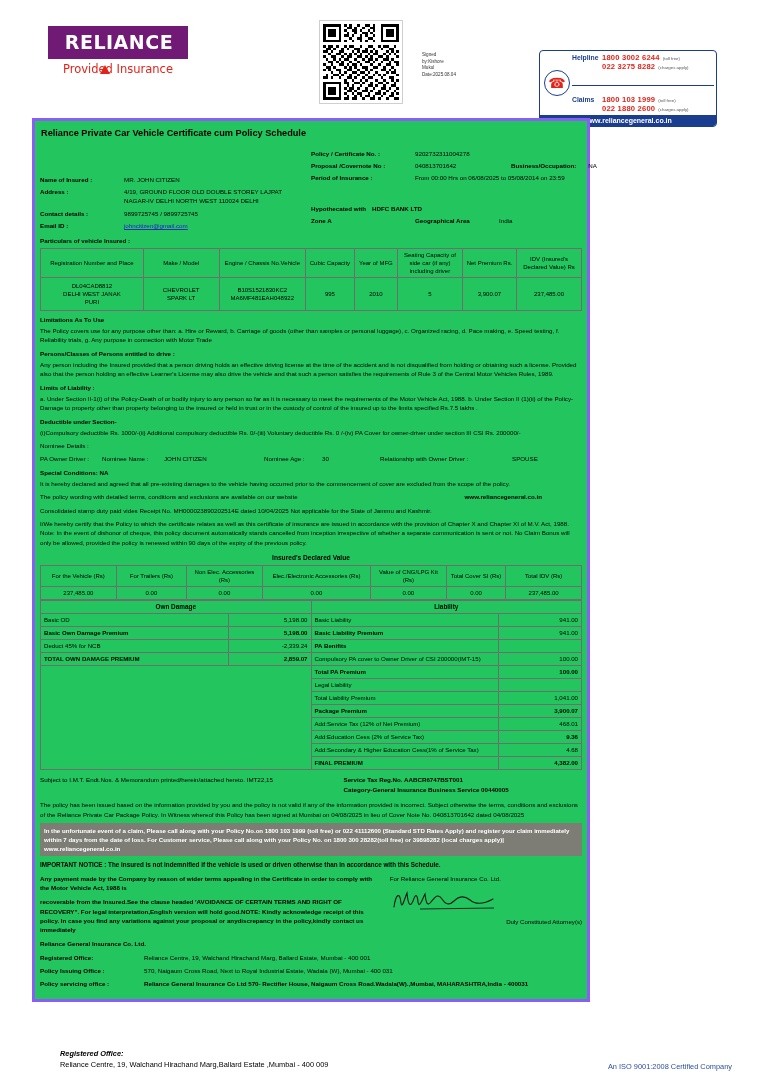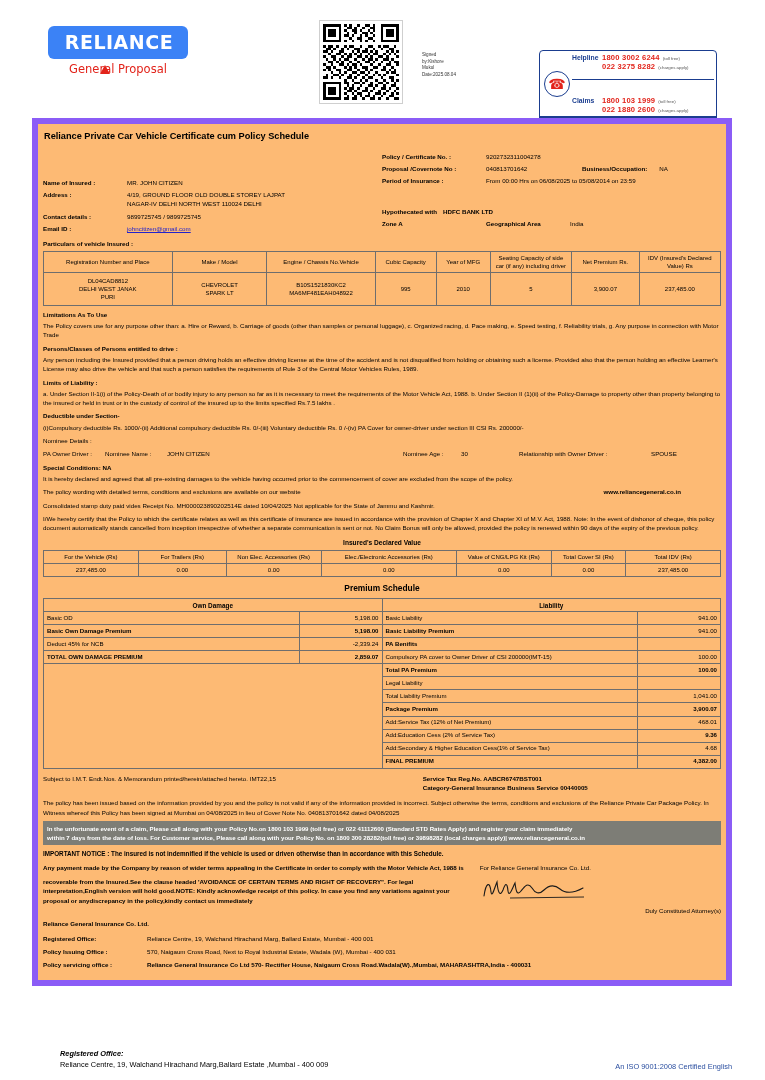--- a/index.html
+++ b/index.html
@@ -21,24 +21,23 @@
     position: relative;
     height: 92px;
   }
   .logo-wrap {
     position: absolute;
     left: 48px;
     top: 26px;
     width: 140px;
   }
   .logo-box {
-    background: #3b82f6;
+    background: #701a75;
     padding: 5px 8px 6px 10px;
     text-align: center;
-    border-radius: 6px;
   }
   .logo-text {
     color: #ffffff;
     font-size: 19px;
     font-weight: bold;
     letter-spacing: 0.5px;
     font-family: "DejaVu Sans", sans-serif;
     position: relative;
     display: inline-block;
   }
@@ -98,38 +97,38 @@
     display:flex; align-items:center; justify-content:center;
   }
   .cc-circle {
     width: 24px; height: 24px; border-radius: 50%;
     border: 1px solid #1a3d8f;
     display:flex; align-items:center; justify-content:center;
     color:#e2231a; font-size: 14px; line-height: 1;
   }
   .cc-rows { flex: 1; }
   .cc-row { display: flex; align-items: baseline; }
-  .cc-row.sep { border-top: 1px solid #1a3d8f; margin-top: 8px; padding-top: 16px; }
+  .cc-row.sep { border-top: 1px solid #1a3d8f; margin-top: 14px; padding-top: 9px; }
   .cc-lbl { width: 30px; color:#1a3d8f; font-weight: bold; font-size: 6.8px; }
   .cc-num { color:#e2231a; font-weight: bold; font-size: 7.6px; letter-spacing: .2px; }
   .cc-note { color:#555; font-size: 4.4px; margin-left: 3px; }
   .cc-web {
     background:#1a3d8f; color:#fff; text-align:center;
     font-weight:bold; font-size: 7px; padding: 2px 0; margin-top: 2px;
   }
 
   
   .doc {
     position: absolute;
     left: 32px;
     top: 118px;
-    width: 700px;
-    border: 6px solid #8b5cf6;
+    width: 558px;
+    border: 3px solid #8b5cf6;
     box-sizing: border-box;
-    background: #fdba74;
+    background: #22c55e;
     font-size: 6.2px;
     line-height: 1.5;
   }
   .doc-inner { padding: 4px 5px 6px 5px; }
 
   .title {
     font-size: 9.2px;
     font-weight: bold;
     margin: 2px 0 8px 1px;
   }
@@ -236,21 +235,21 @@
 </head>
 <body>
 
 <div class="header">
 
   <div class="logo-wrap">
     <div class="logo-box">
       <span class="logo-text">RELIANCE</span>
       <span class="logo-tri"></span>
     </div>
-    <div class="logo-sub">General Proposal</div>
+    <div class="logo-sub">Provided Insurance</div>
   </div>
 
   <div class="qr-box">
     <svg width="76" height="76" viewBox="0 0 29 29" shape-rendering="crispEdges">
       <rect width="29" height="29" fill="#fff"></rect>
       <g fill="#000">
         <rect x="0" y="0" width="7" height="1"></rect>
           <rect x="0" y="6" width="7" height="1"></rect>
         <rect x="0" y="0" width="1" height="7"></rect>
           <rect x="6" y="0" width="1" height="7"></rect>
@@ -676,21 +675,20 @@
           <td>0.00</td>
           <td>0.00</td>
           <td>0.00</td>
           <td>0.00</td>
           <td>0.00</td>
           <td>237,485.00</td>
         </tr>
       </tbody>
     </table>
 
-    <div class="prem-title">Premium Schedule</div>
 
     <table class="prem">
       <tbody>
           <tr>
         <td class="sec-head" style="width:50%">Own Damage</td>
         <td class="sec-head" style="width:50%">Liability</td>
       </tr>
       <tr>
         <td class="od-pane">
           <table class="sub">
@@ -826,14 +824,14 @@
     </div>
 
   </div>
 </div>
 
 <div class="footer">
   <div class="fl">
     <div class="it">Registered Office:</div>
     <div>Reliance Centre, 19, Walchand Hirachand Marg,Ballard Estate ,Mumbai - 400 009</div>
   </div>
-  <div class="fr">An ISO 9001:2008 Certified English</div>
+  <div class="fr">An ISO 9001:2008 Certified Company</div>
 </div>
 
 </body></html>

